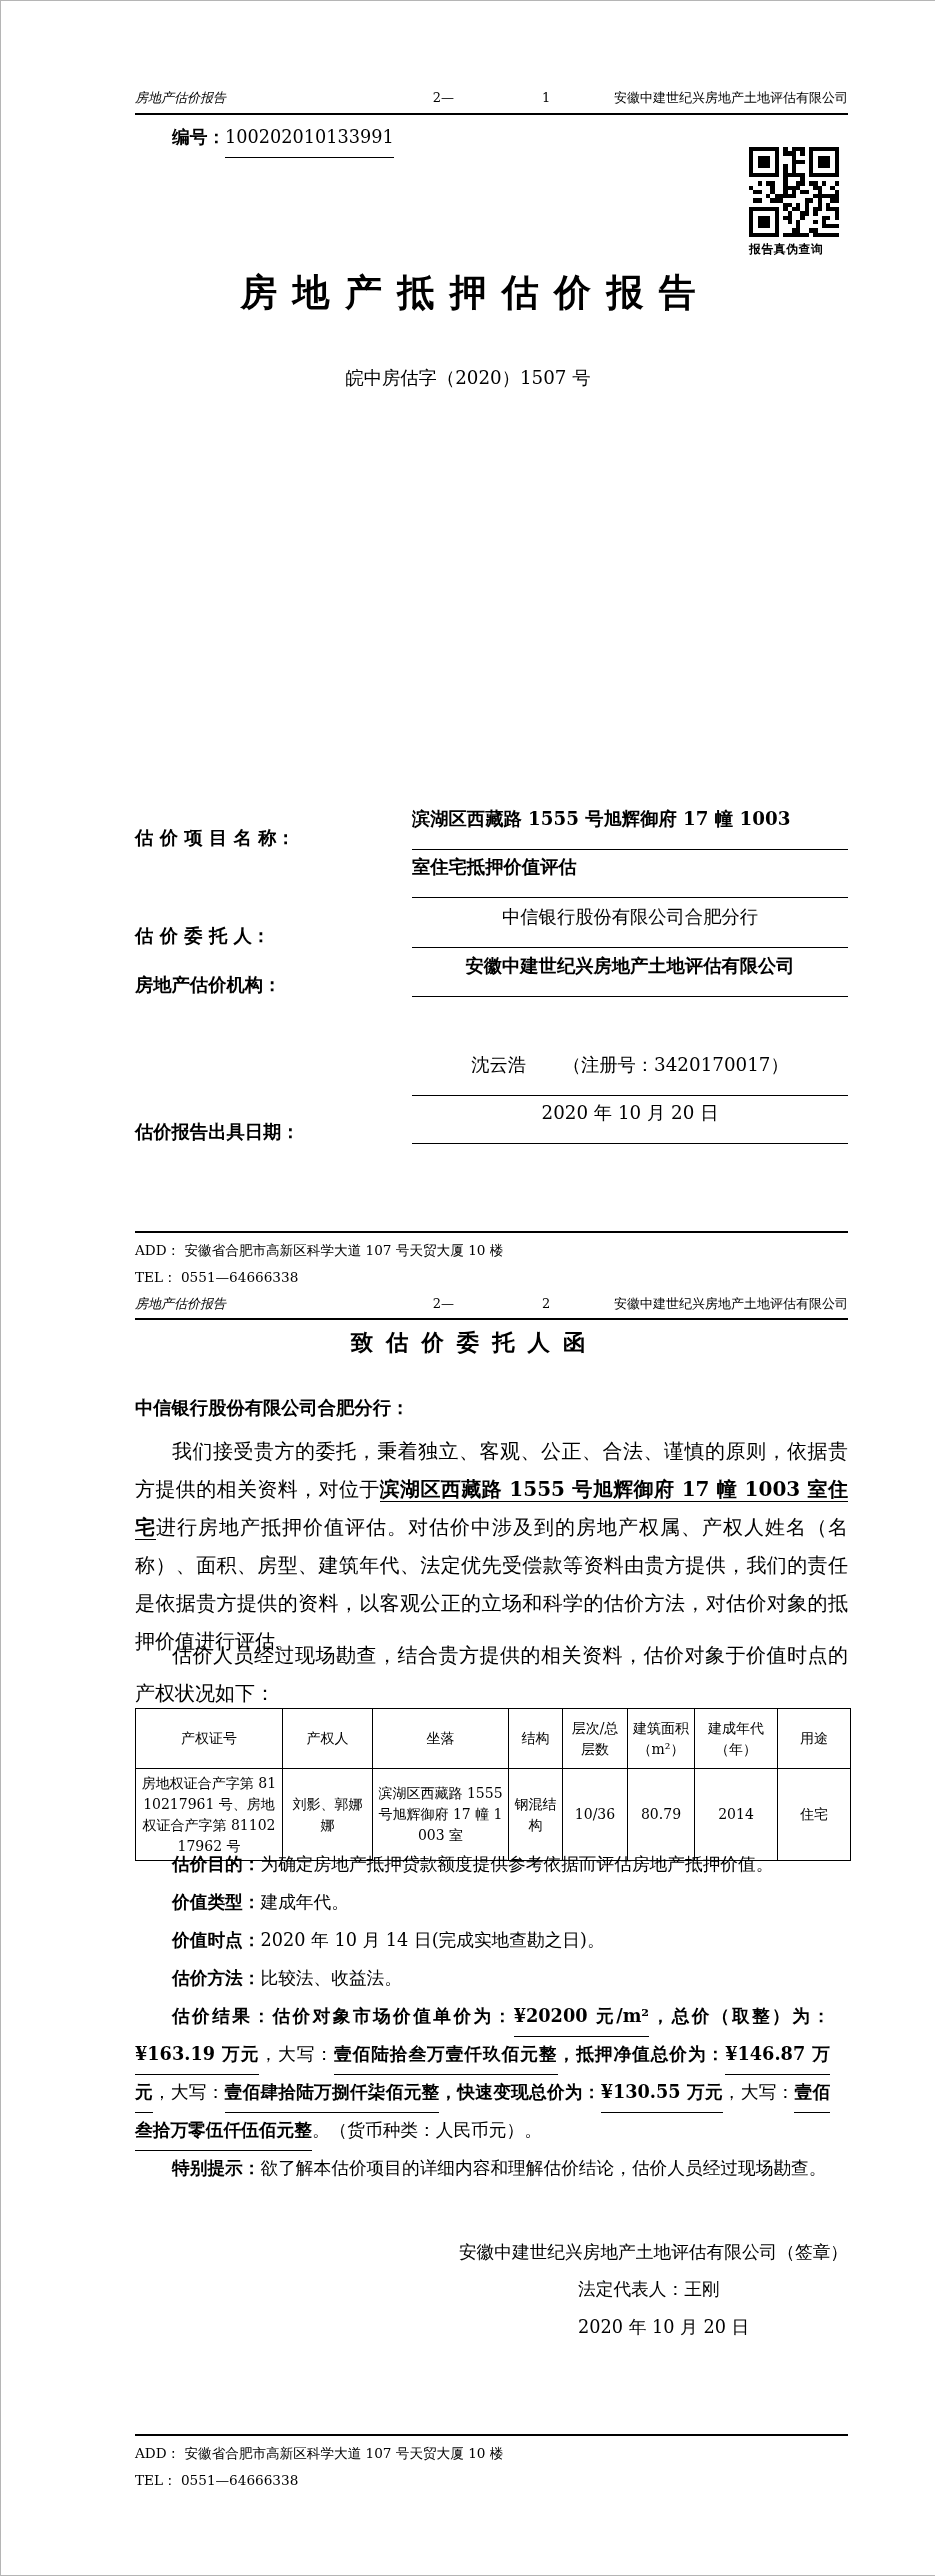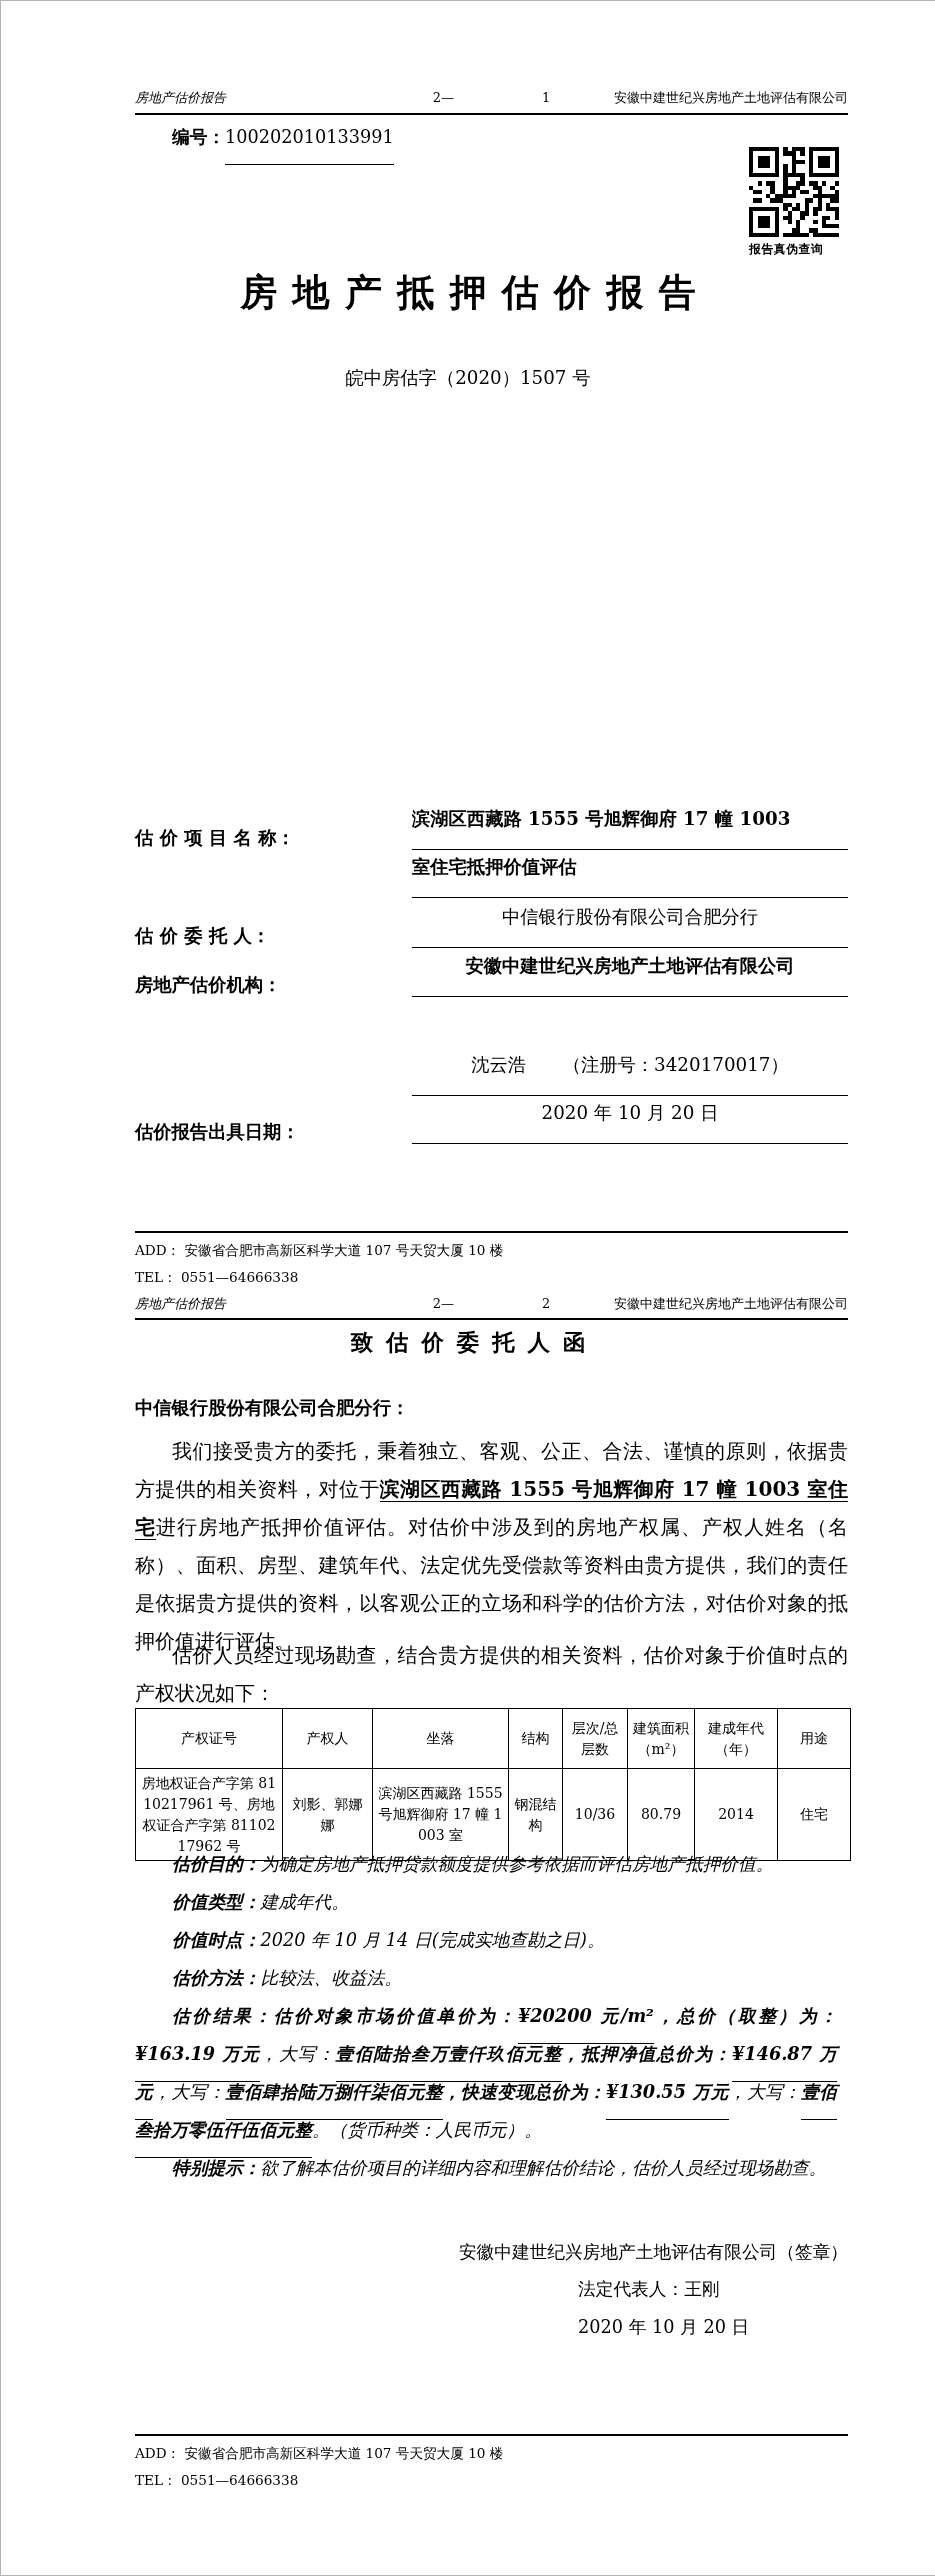--- a/index.html
+++ b/index.html
@@ -14,42 +14,42 @@
     color:#000;
     overflow:hidden;
   }
   .abs{position:absolute;}
   .rule{position:absolute;left:134px;right:87px;height:2.4px;background:#000;}
   .phead{position:absolute;left:134px;right:87px;display:flex;align-items:baseline;font-size:13px;}
   .phead .h-left{flex:1;text-align:left;font-style:italic;}
   .phead .h-right{flex:1;text-align:right;}
   .phead .h-center{display:flex;gap:88px;}
   .b{font-weight:bold;}
-  .u{border-bottom:1.2px solid #000;padding-bottom:17px;}
+  .u{border-bottom:1.2px solid #000;padding-bottom:10px;}
   .serial{font-size:17.7px;}
   .doc-title{position:absolute;left:0;right:0;text-align:center;font-size:37px;font-weight:bold;letter-spacing:15.3px;text-indent:15.3px;}
   .doc-subtitle{position:absolute;left:0;right:0;text-align:center;font-size:18.3px;}
   .qr-wrap{position:absolute;left:748px;top:146px;width:90px;}
   .qr-wrap svg{display:block;width:90px;height:90px;}
   .qr-caption{margin-top:4.7px;font-size:11.8px;font-weight:bold;letter-spacing:0.6px;}
   .frow{position:absolute;left:134px;right:87px;height:33px;display:flex;align-items:flex-end;font-size:18.3px;}
   .flabel{width:277px;font-weight:bold;white-space:nowrap;}
   .fval{flex:1;border-bottom:1.2px solid #000;text-align:center;padding-bottom:18px;white-space:nowrap;}
   .fval.left{text-align:left;}
   .pfoot{position:absolute;left:134px;font-size:13.6px;line-height:26.5px;}
   .letter-title{position:absolute;left:0;right:0;text-align:center;font-size:22.4px;font-weight:bold;letter-spacing:13px;text-indent:13px;}
   .salutation{position:absolute;left:134px;font-size:18.3px;font-weight:bold;}
   .para{position:absolute;left:134px;right:87px;font-size:20px;line-height:38px;text-align:justify;margin:0;}
   .indent{text-indent:37px;}
   .subject{font-weight:bold;border-bottom:1.2px solid #000;}
   .ptable{position:absolute;left:134px;width:715px;border-collapse:collapse;table-layout:fixed;font-size:14px;line-height:21px;}
   .ptable th,.ptable td{border:1.2px solid #000;text-align:center;vertical-align:middle;padding:3.5px 4.7px;font-weight:normal;word-break:break-all;}
   .ptable thead tr{height:60px;}
   .ptable tbody tr{height:73px;}
-  .items{position:absolute;left:134px;right:98px;font-size:17.7px;line-height:38px;text-align:justify;font-style:italic;}
+  .items{position:absolute;left:134px;right:105px;font-size:17.7px;line-height:38px;text-align:justify;}
   .items p{margin:0;text-indent:37px;}
   .sig-company{position:absolute;right:87px;font-size:17.7px;text-align:right;}
   .sig-line{position:absolute;left:577px;font-size:17.7px;}
 </style>
 </head>
 <body>
 
 <div class="sheet">
 
   <div class="phead" style="top:88px;">

